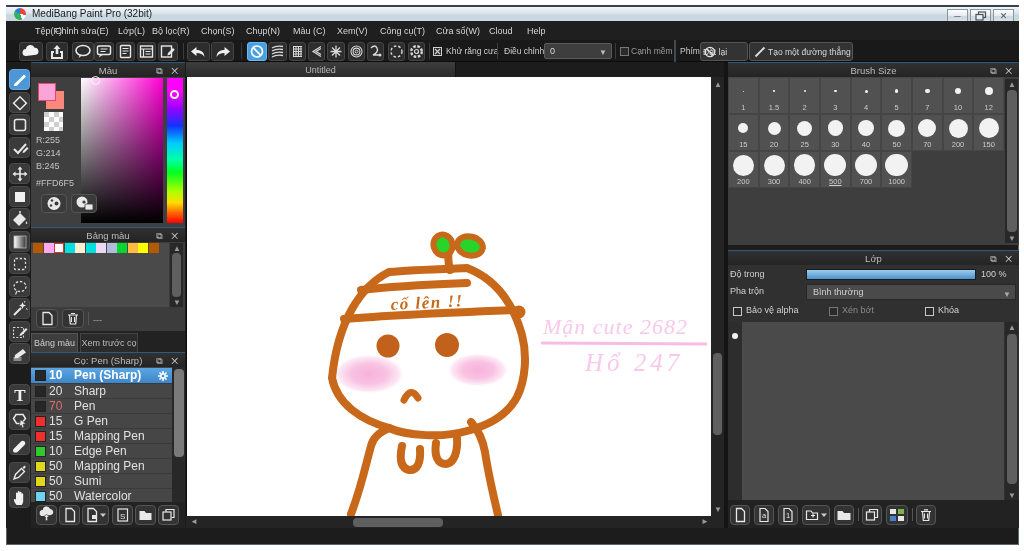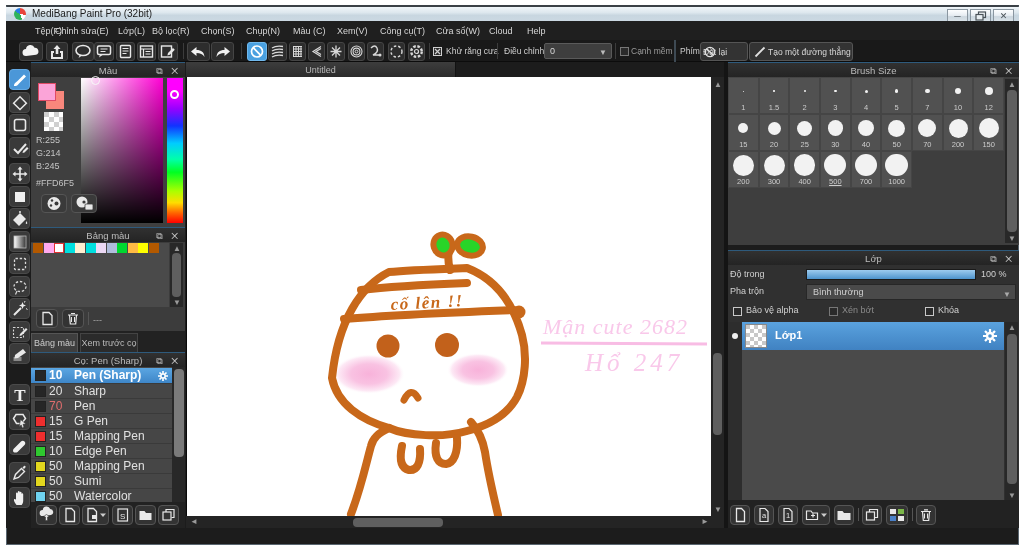--- a/index.html
+++ b/index.html
@@ -545,33 +545,20 @@
       <div class="abs" style="left:5px;top:42px;width:9px;height:9px;border:1px solid #c8c8c8;background:#2a2a2a;"></div>
       <div class="abs" style="left:18px;top:40px;color:#d0d0d0;font-size:9px;">Bảo vệ alpha</div>
       <div class="abs" style="left:101px;top:42px;width:9px;height:9px;border:1px solid #777;background:#2a2a2a;"></div>
       <div class="abs" style="left:114px;top:40px;color:#8a8a8a;font-size:9px;">Xén bớt</div>
       <div class="abs" style="left:197px;top:42px;width:9px;height:9px;border:1px solid #c8c8c8;background:#2a2a2a;"></div>
       <div class="abs" style="left:210px;top:40px;color:#d0d0d0;font-size:9px;">Khóa</div>
 
       <div class="abs" style="left:0px;top:57px;width:276px;height:178px;background:#4a4a4a;">
         <div class="abs" style="left:0;top:0;width:14px;height:178px;background:#2d2d2d;"></div>
         <div class="abs" style="left:4px;top:11px;width:6px;height:6px;background:#f0f0f0;border-radius:50%;"></div>
-        <div class="abs" style="left:14px;top:0;width:262px;height:28px;background:linear-gradient(to bottom,#5aa2de,#4082c2);">
-          <div class="abs" style="left:3px;top:2px;width:22px;height:24px;background:
-            conic-gradient(#fff 0 25%, #c8c8c8 0 50%, #fff 0 75%, #c8c8c8 0), #fff;
-            background-size:8px 8px;border:1px solid #888;"></div>
-          <div class="abs" style="left:33px;top:7px;color:#fff;font-size:11px;font-weight:bold;">Lớp1</div>
-          <svg style="position:absolute;right:6px;top:6px;" width="16" height="16" viewBox="0 0 16 16">
-              <circle cx="8" cy="8" r="4.2" fill="#fff"></circle>
-              <g stroke="#fff" stroke-width="2.2">
-                <path d="M8 1 v3 M8 12 v3 M1 8 h3 M12 8 h3 M3 3 l2.1 2.1 M10.9 10.9 l2.1 2.1 M13 3 l-2.1 2.1 M5.1 10.9 L3 13"></path>
-              </g>
-              <circle cx="8" cy="8" r="1.8" fill="#4a90cc"></circle>
-            </svg>
-        </div>
       </div>
       <div class="sbtrack" style="left:277px;top:57px;width:13px;height:178px;"></div>
       <div class="sbarrow" style="left:280px;top:59px;">▲</div>
       <div class="sbthumb" style="left:278.5px;top:69px;width:10px;height:150px;"></div>
       <div class="sbarrow" style="left:280px;top:227px;">▼</div>
 
       <div class="abs" style="left:0;top:235px;width:291px;height:28px;background:#222;"></div>
       <div class="abs" style="left:2px;top:240px;width:20px;height:20px;background:#333;border:1px solid #555;border-radius:4px;"><svg width="18" height="18" viewBox="0 0 18 18">
             <path d="M5.5 2.5 h5 l3 3 v10 H5.5 z" fill="none" stroke="#e8e8e8" stroke-width="1.3"></path>
           </svg></div>

